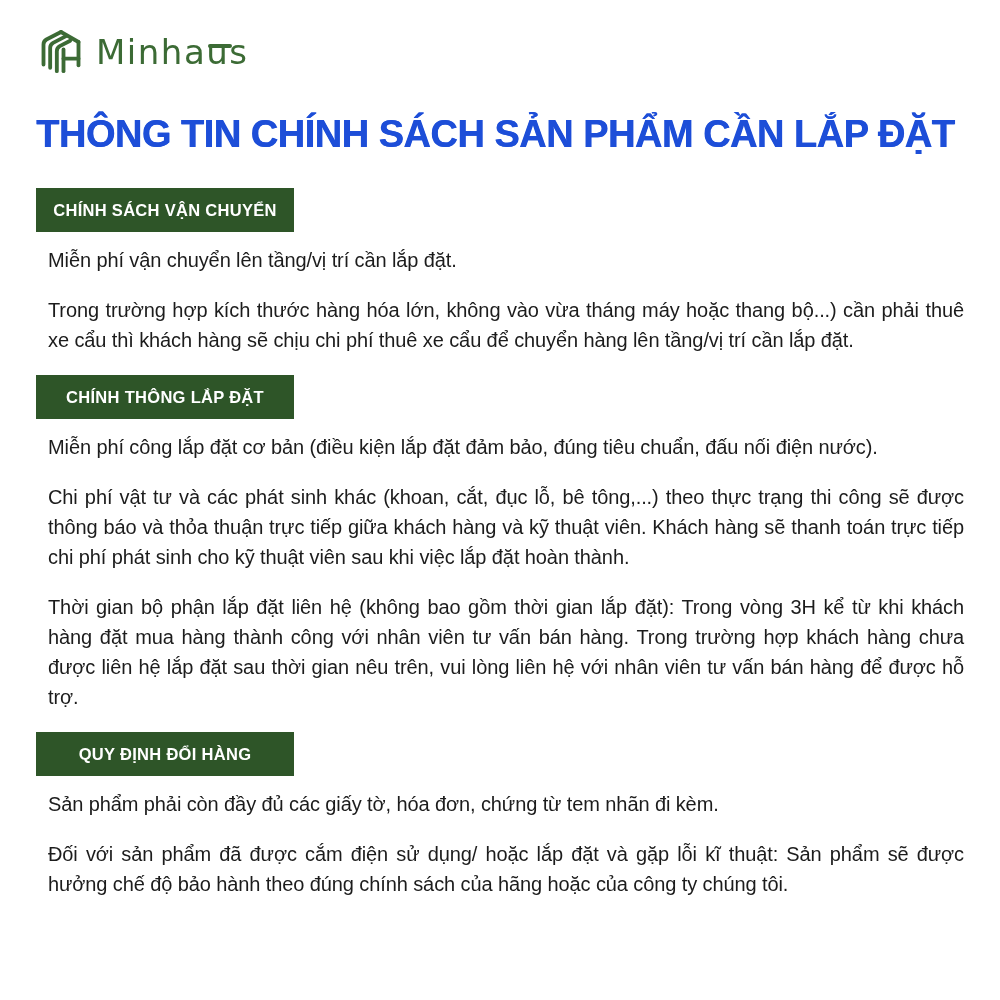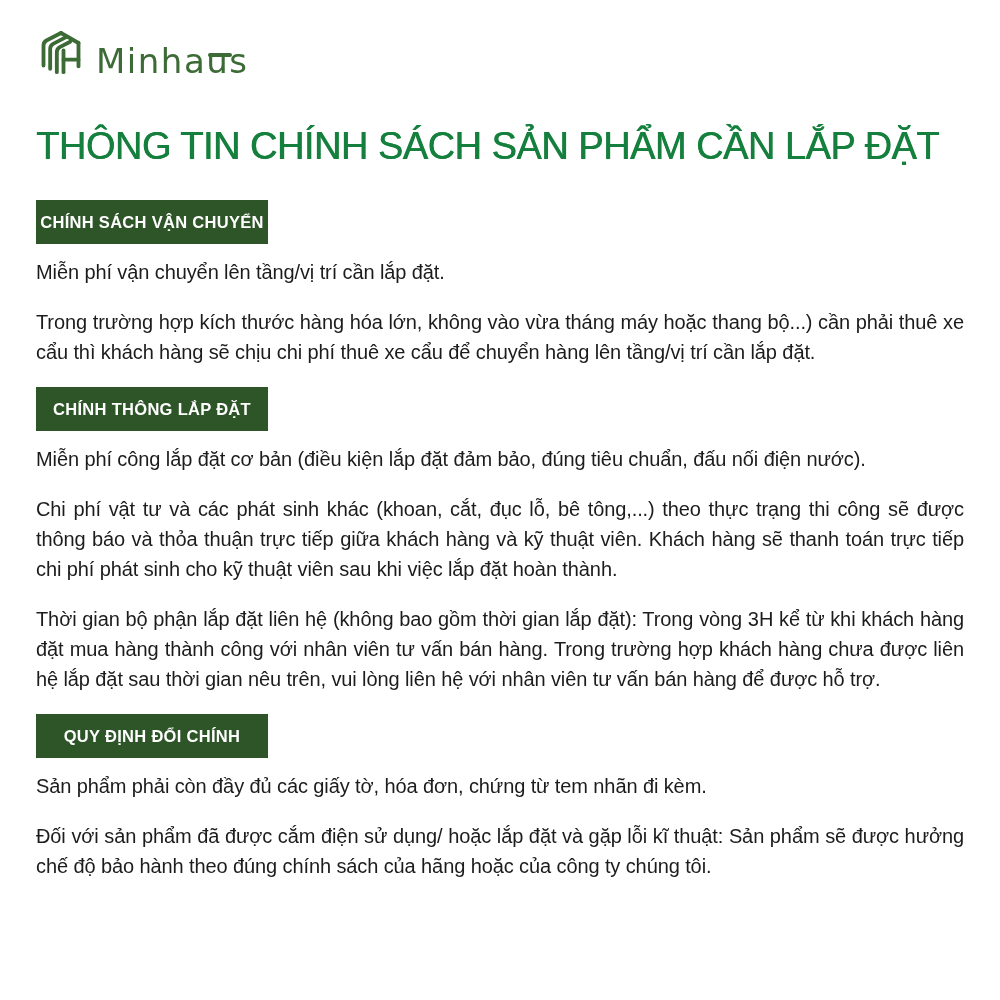--- a/index.html
+++ b/index.html
@@ -20,21 +20,21 @@
     height: 1000px;
     font-family: "Liberation Sans", sans-serif;
     color: var(--text);
     overflow: hidden;
   }
   .page {
     padding: 26px 36px 0 36px;
   }
   .brand-header {
     display: flex;
-    align-items: flex-end;
+    align-items: center;
     gap: 10px;
     height: 52px;
   }
   .logo-icon {
     width: 50px;
     height: 50px;
     display: inline-flex;
     align-items: center;
     justify-content: center;
   }
@@ -52,45 +52,45 @@
     content: "";
     position: absolute;
     left: 112px;
     top: 9px;
     width: 24px;
     height: 4px;
     border-radius: 2px;
     background: var(--brand-green);
   }
   .page-title {
-    margin: 46px 0 32px 0;
+    margin: 34px 0 32px 0;
     font-size: 38px;
     line-height: 44px;
-    font-weight: normal;
+    font-weight: bold;
     letter-spacing: -0.5px;
-    color: #15803d;
+    color: #1d4ed8;
     text-shadow: 0.6px 0 0 currentColor;
     white-space: nowrap;
   }
   .section { margin: 0; }
   .badge {
-    width: 232px;
+    width: 258px;
     height: 44px;
     margin: 14px 0 13px 0;
     display: flex;
     align-items: center;
     justify-content: center;
     background: var(--badge-bg);
     color: var(--badge-text);
     font-size: 16.5px;
     font-weight: bold;
     letter-spacing: 0.3px;
   }
   .section p {
-    margin: 0 0 20px 0;
+    margin: 0 0 20px 12px;
     font-size: 20px;
     line-height: 30px;
     text-align: justify;
     letter-spacing: -0.1px;
   }
 </style>
 </head>
 <body>
 
 <div class="page">
@@ -121,18 +121,18 @@
   </section>
 
   <section class="section">
     <div class="badge">CHÍNH THÔNG LẮP ĐẶT</div>
     <p>Miễn phí công lắp đặt cơ bản (điều kiện lắp đặt đảm bảo, đúng tiêu chuẩn, đấu nối điện nước).</p>
     <p>Chi phí vật tư và các phát sinh khác (khoan, cắt, đục lỗ, bê tông,...) theo thực trạng thi công sẽ được thông báo và thỏa thuận trực tiếp giữa khách hàng và kỹ thuật viên. Khách hàng sẽ thanh toán trực tiếp chi phí phát sinh cho kỹ thuật viên sau khi việc lắp đặt hoàn thành.</p>
     <p>Thời gian bộ phận lắp đặt liên hệ (không bao gồm thời gian lắp đặt): Trong vòng 3H kể từ khi khách hàng đặt mua hàng thành công với nhân viên tư vấn bán hàng. Trong trường hợp khách hàng chưa được liên hệ lắp đặt sau thời gian nêu trên, vui lòng liên hệ với nhân viên tư vấn bán hàng để được hỗ trợ.</p>
   </section>
 
   <section class="section">
-    <div class="badge">QUY ĐỊNH ĐỔI CHÍNH</div>
+    <div class="badge">QUY ĐỊNH ĐỔI HÀNG</div>
     <p>Sản phẩm phải còn đầy đủ các giấy tờ, hóa đơn, chứng từ tem nhãn đi kèm.</p>
     <p>Đối với sản phẩm đã được cắm điện sử dụng/ hoặc lắp đặt và gặp lỗi kĩ thuật: Sản phẩm sẽ được hưởng chế độ bảo hành theo đúng chính sách của hãng hoặc của công ty chúng tôi.</p>
   </section>
 
 </div>
 
 </body></html>

